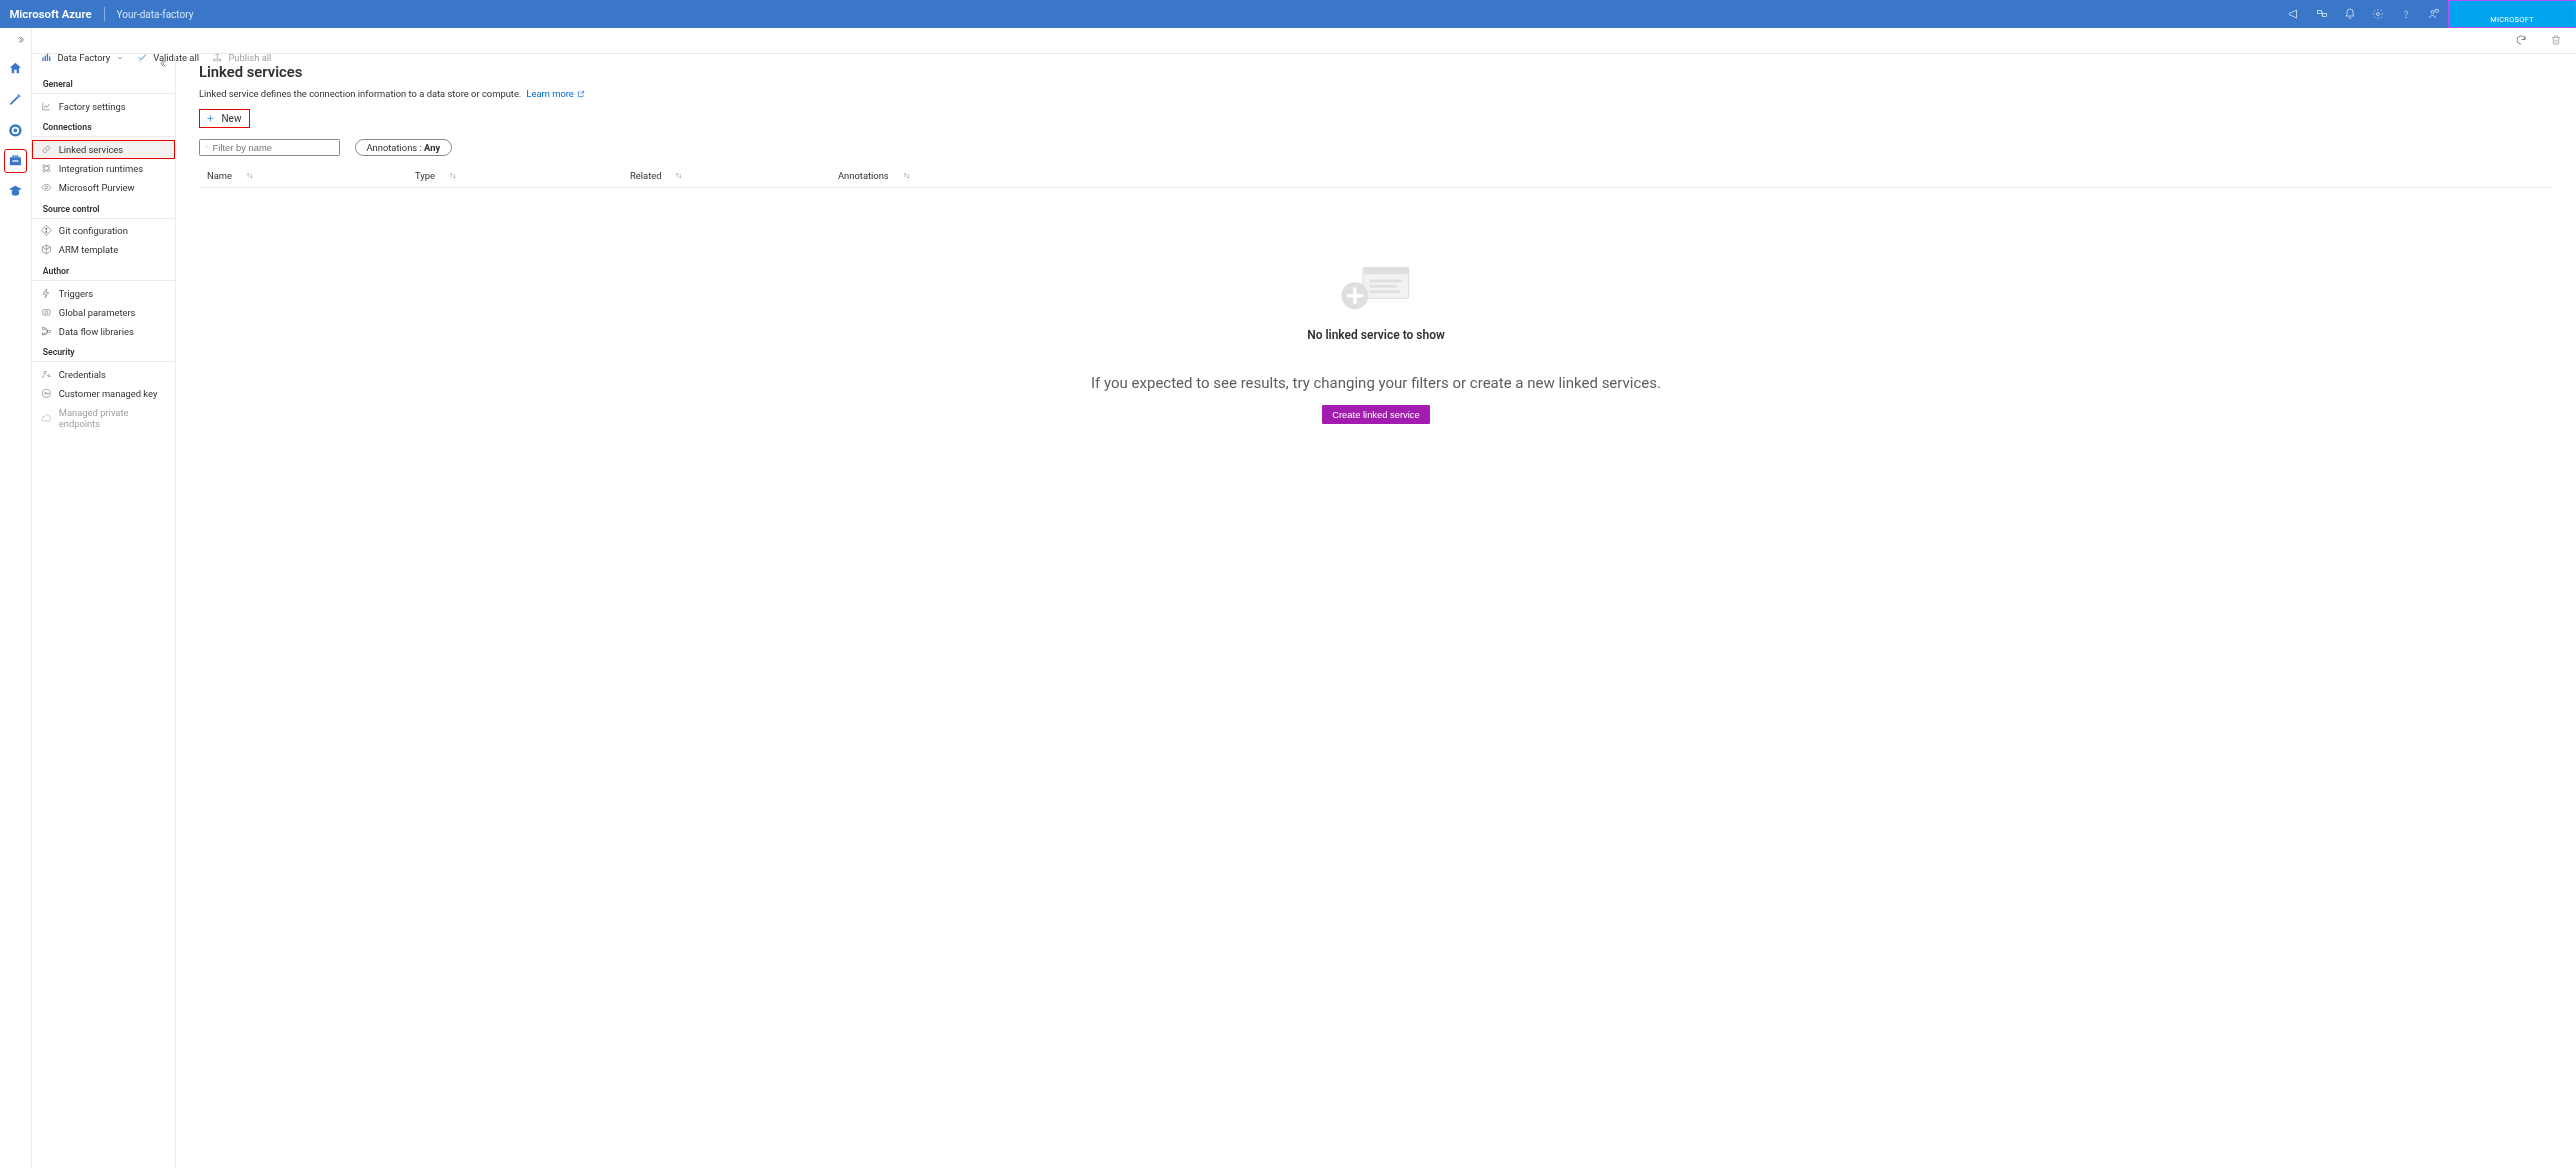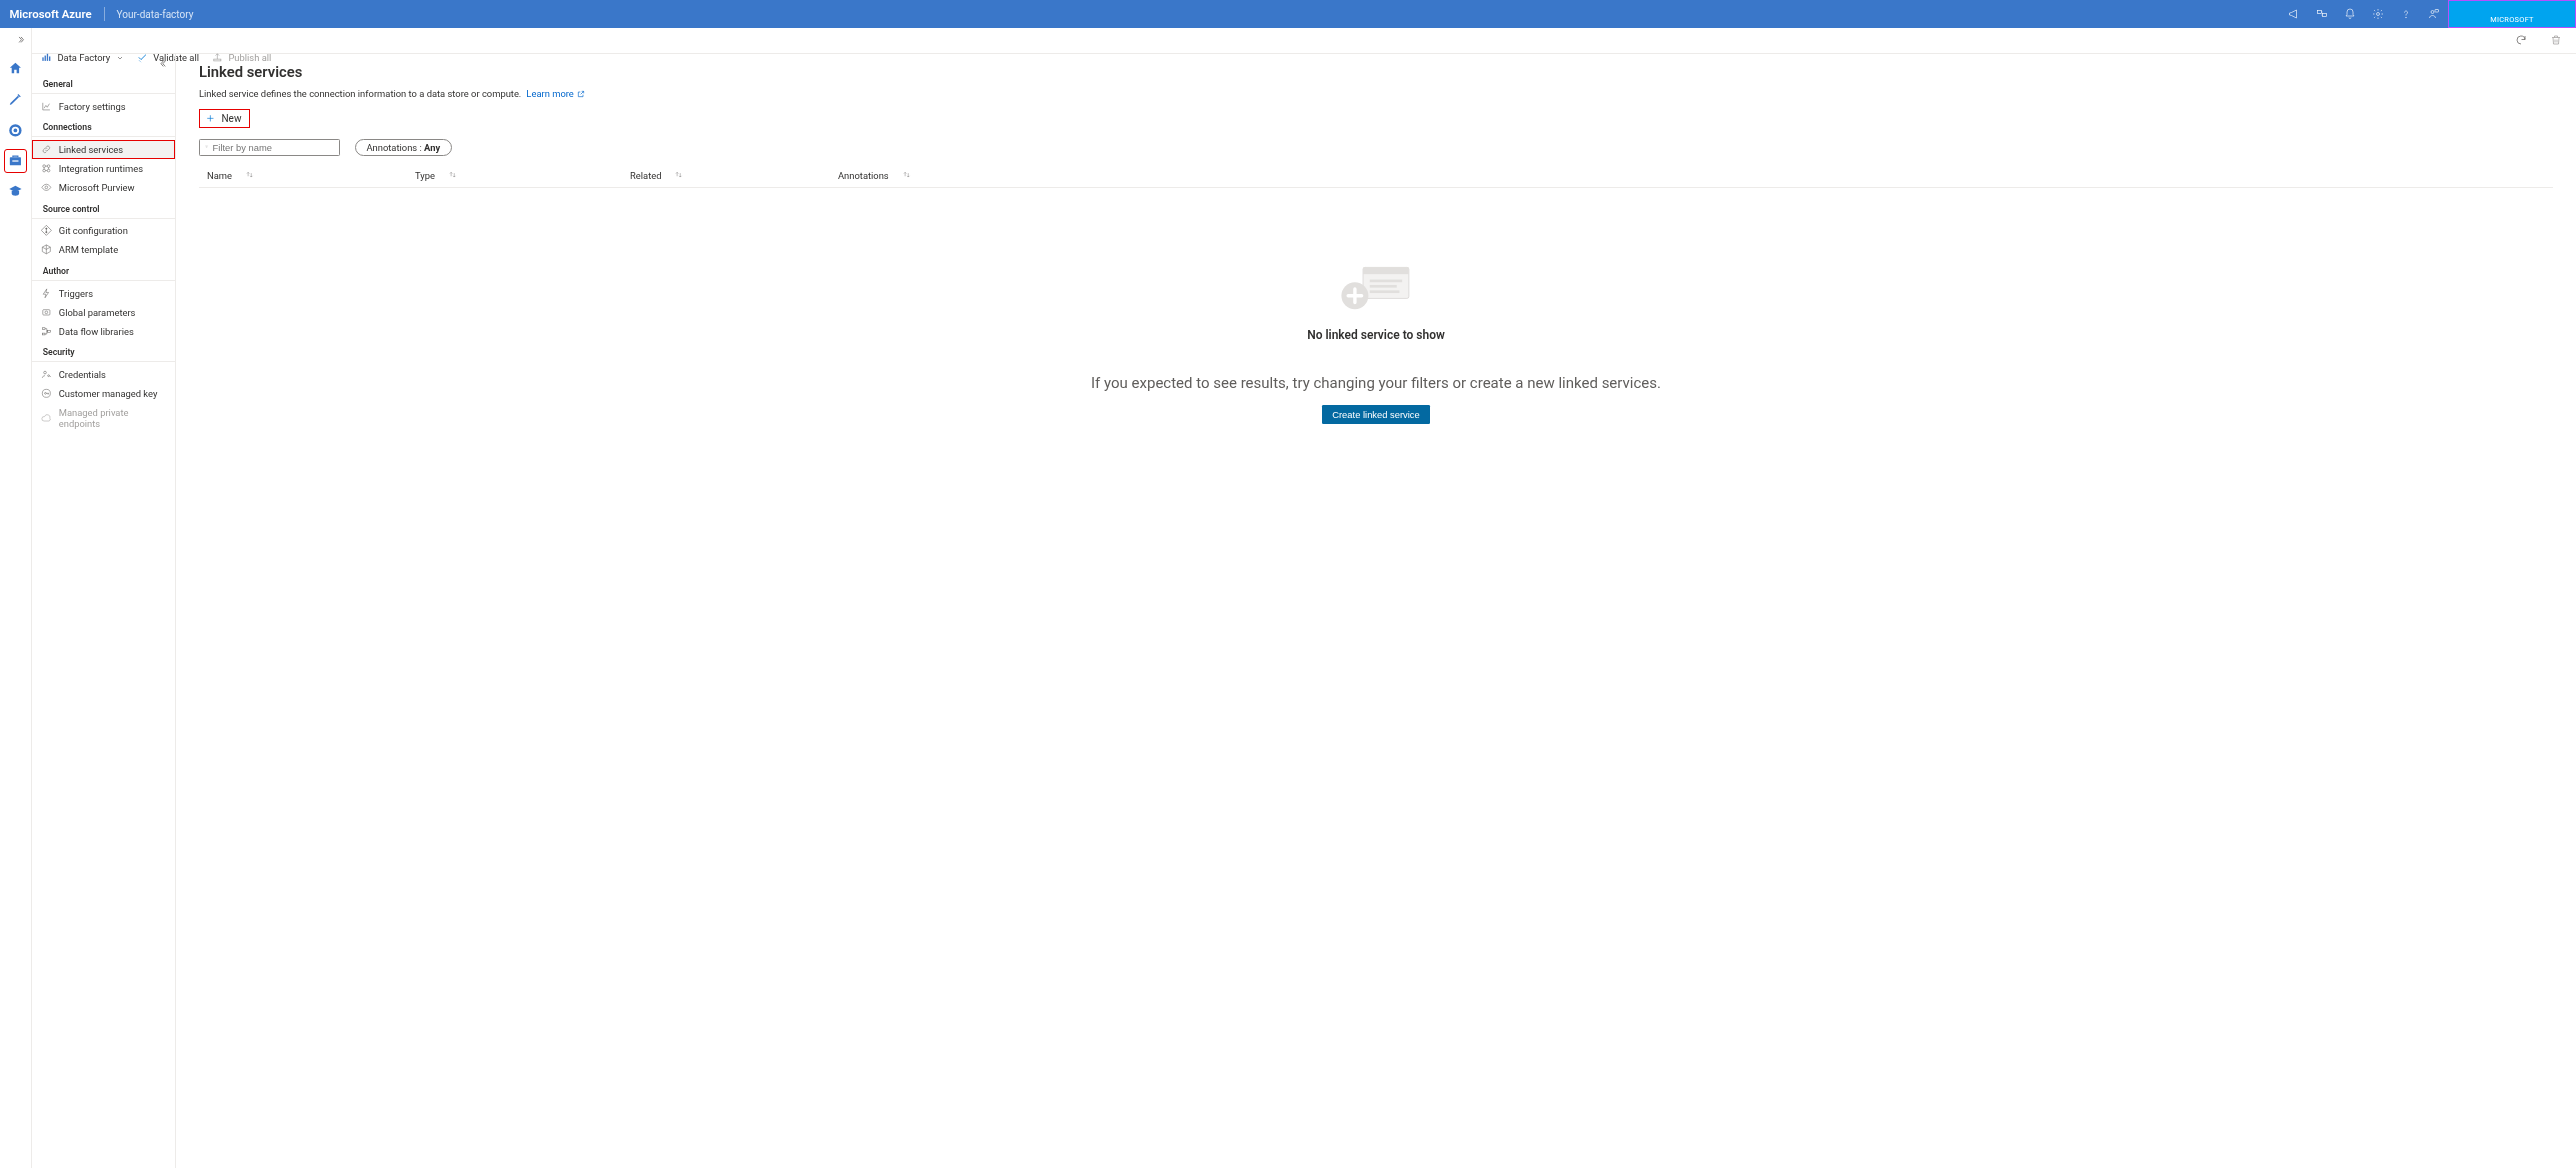--- a/index.html
+++ b/index.html
@@ -161,37 +161,37 @@
     padding: 2px 10.7px; cursor:pointer; font-size:9.4px;
   }
   .annot-btn b { font-weight:700; }
 
   .count-text { color:#605e5c; margin: 6.7px 0 8px 4px; font-size:9.4px; }
 
   .table-head {
     display:flex; border-bottom:0.7px solid #edebe9;
     padding:5.4px 0 5.4px 8px;
   }
-  .th { display:flex; align-items:flex-start; gap:13px; font-weight:400; color:#323130; }
+  .th { display:flex; align-items:center; gap:13px; font-weight:400; color:#323130; }
   .th .sort-icon { width:9.4px; height:9.4px; stroke:#605e5c; fill:none; }
   .th-name { width:208px; }
   .th-type { width:215px; }
   .th-rel  { width:208px; }
   .th-annot{ flex:1; }
 
   .empty-state {
     margin-top: 74px;
     display:flex; flex-direction:column; align-items:center;
     color:#323130;
   }
   .empty-illus { width:81px; height:54px; margin-bottom:12px; }
   .empty-title { font-size:12px; font-weight:600; margin-bottom:6.7px; }
   .empty-sub { font-size:15px; color:#605e5c; margin-bottom:13.4px;margin-top:25px; }
   .empty-btn {
-    background:#0369a1; color:#fff; border:none;
+    background:#a21caf; color:#fff; border:none;
     padding:4px 10.7px; border-radius:1.3px; font-size:9.4px; cursor:pointer;
   }
 </style>
 </head>
 <body>
 
 <div class="header">
   <div class="header-brand">Microsoft Azure</div>
   <div class="header-subtitle">Your-data-factory</div>
   <div class="header-spacer"></div>

